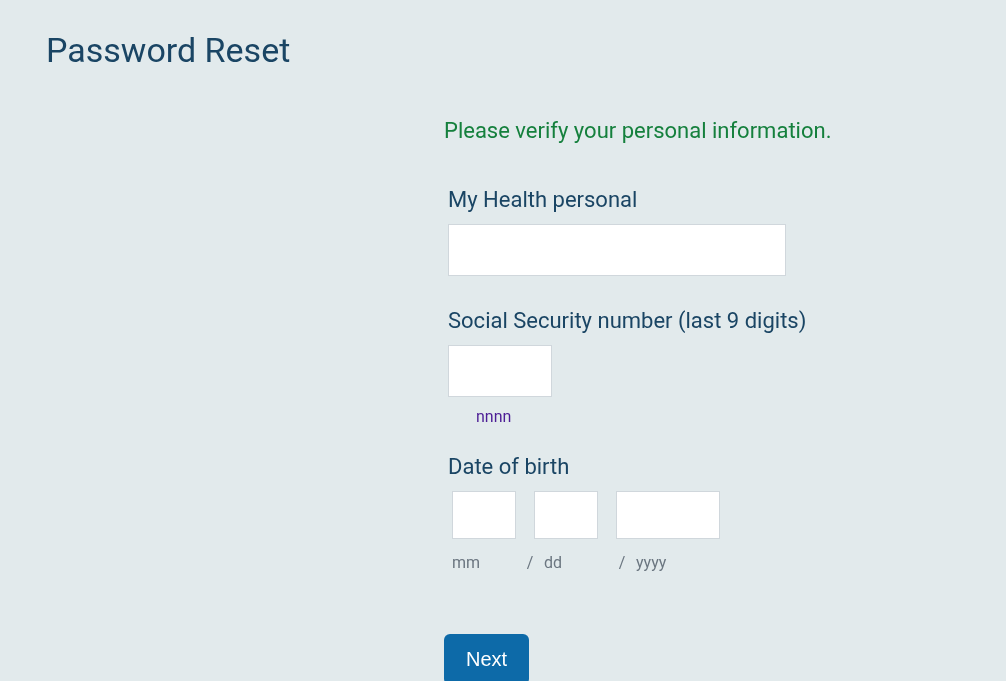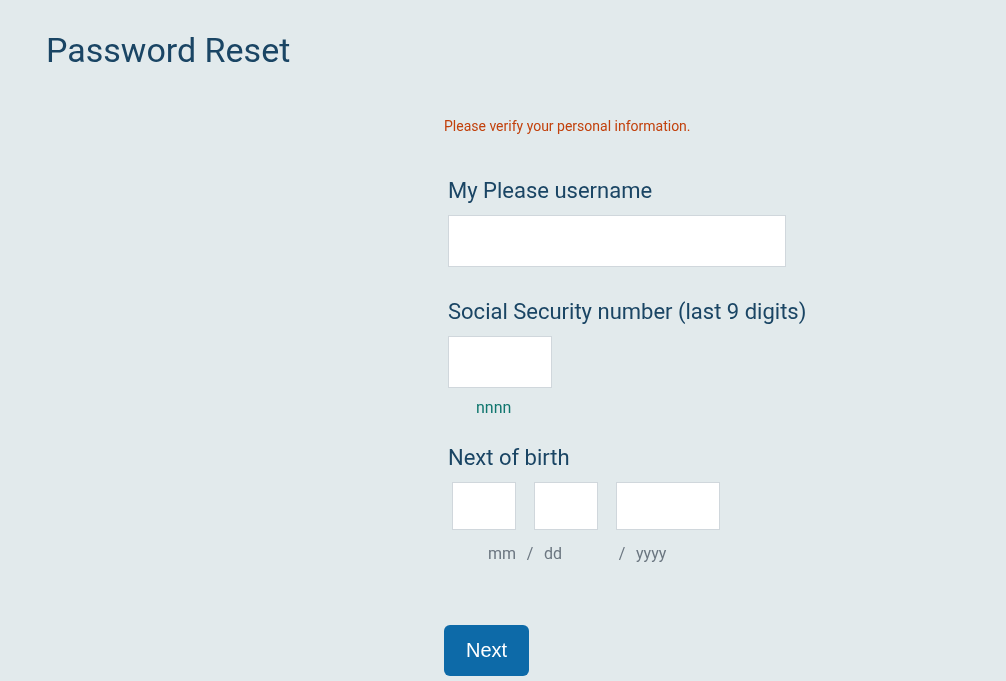--- a/index.html
+++ b/index.html
@@ -19,22 +19,22 @@
       font-size: 34px;
       font-weight: 400;
       padding: 18px 0 0 34px;
     }
     .form-container {
       margin-left: 432px;
       margin-top: 48px;
       max-width: 520px;
     }
     .instruction {
-      color: #c2410c;
-      font-size: 14px;
+      color: #15803d;
+      font-size: 22px;
       font-weight: 400;
       margin-bottom: 44px;
     }
     .field-group {
       margin-bottom: 28px;
     }
     .field-label {
       color: #1a4564;
       font-size: 22px;
       font-weight: 400;
@@ -49,21 +49,21 @@
       padding: 0 10px;
       outline: none;
     }
     .username-input {
       width: 338px;
     }
     .ssn-input {
       width: 104px;
     }
     .hint {
-      color: #0f766e;
+      color: #4c1d95;
       font-size: 16px;
       margin-top: 6px;
     }
     .hint-ssn {
       padding-left: 28px;
     }
     .dob-row {
       display: flex;
       align-items: center;
       gap: 10px;
@@ -78,21 +78,21 @@
     }
     .dob-hints {
       display: flex;
       align-items: center;
       color: #6b7680;
       font-size: 16px;
       margin-top: 6px;
     }
     .dob-hint-mm {
       width: 64px;
-      text-align: right;
+      text-align: left;
     }
     .dob-sep {
       width: 10px;
       text-align: center;
       margin: 0 5px;
     }
     .dob-hint-dd {
       width: 64px;
       text-align: left;
     }
@@ -114,32 +114,32 @@
 </head>
 <body>
 
 <h1 class="page-title">Password Reset</h1>
 
 <div class="form-container">
 
   <p class="instruction">Please verify your personal information.</p>
 
   <div class="field-group">
-    <label class="field-label">My Please username</label>
+    <label class="field-label">My Health personal</label>
     <input type="text" class="text-input username-input" value="" style="">
   </div>
 
   <div class="field-group">
     <label class="field-label">Social Security number (last 9 digits)</label>
     <input type="text" class="text-input ssn-input" value="" style="">
     <div class="hint hint-ssn">nnnn</div>
   </div>
 
   <div class="field-group">
-    <label class="field-label">Next of birth</label>
+    <label class="field-label">Date of birth</label>
     <div class="dob-row">
       <input type="text" class="text-input dob-mm" value="" style="">
       <input type="text" class="text-input dob-dd" value="" style="">
       <input type="text" class="text-input dob-yyyy" value="" style="">
     </div>
     <div class="dob-hints">
       <span class="dob-hint-mm">mm</span>
       <span class="dob-sep">/</span>
       <span class="dob-hint-dd">dd</span>
       <span class="dob-sep">/</span>

